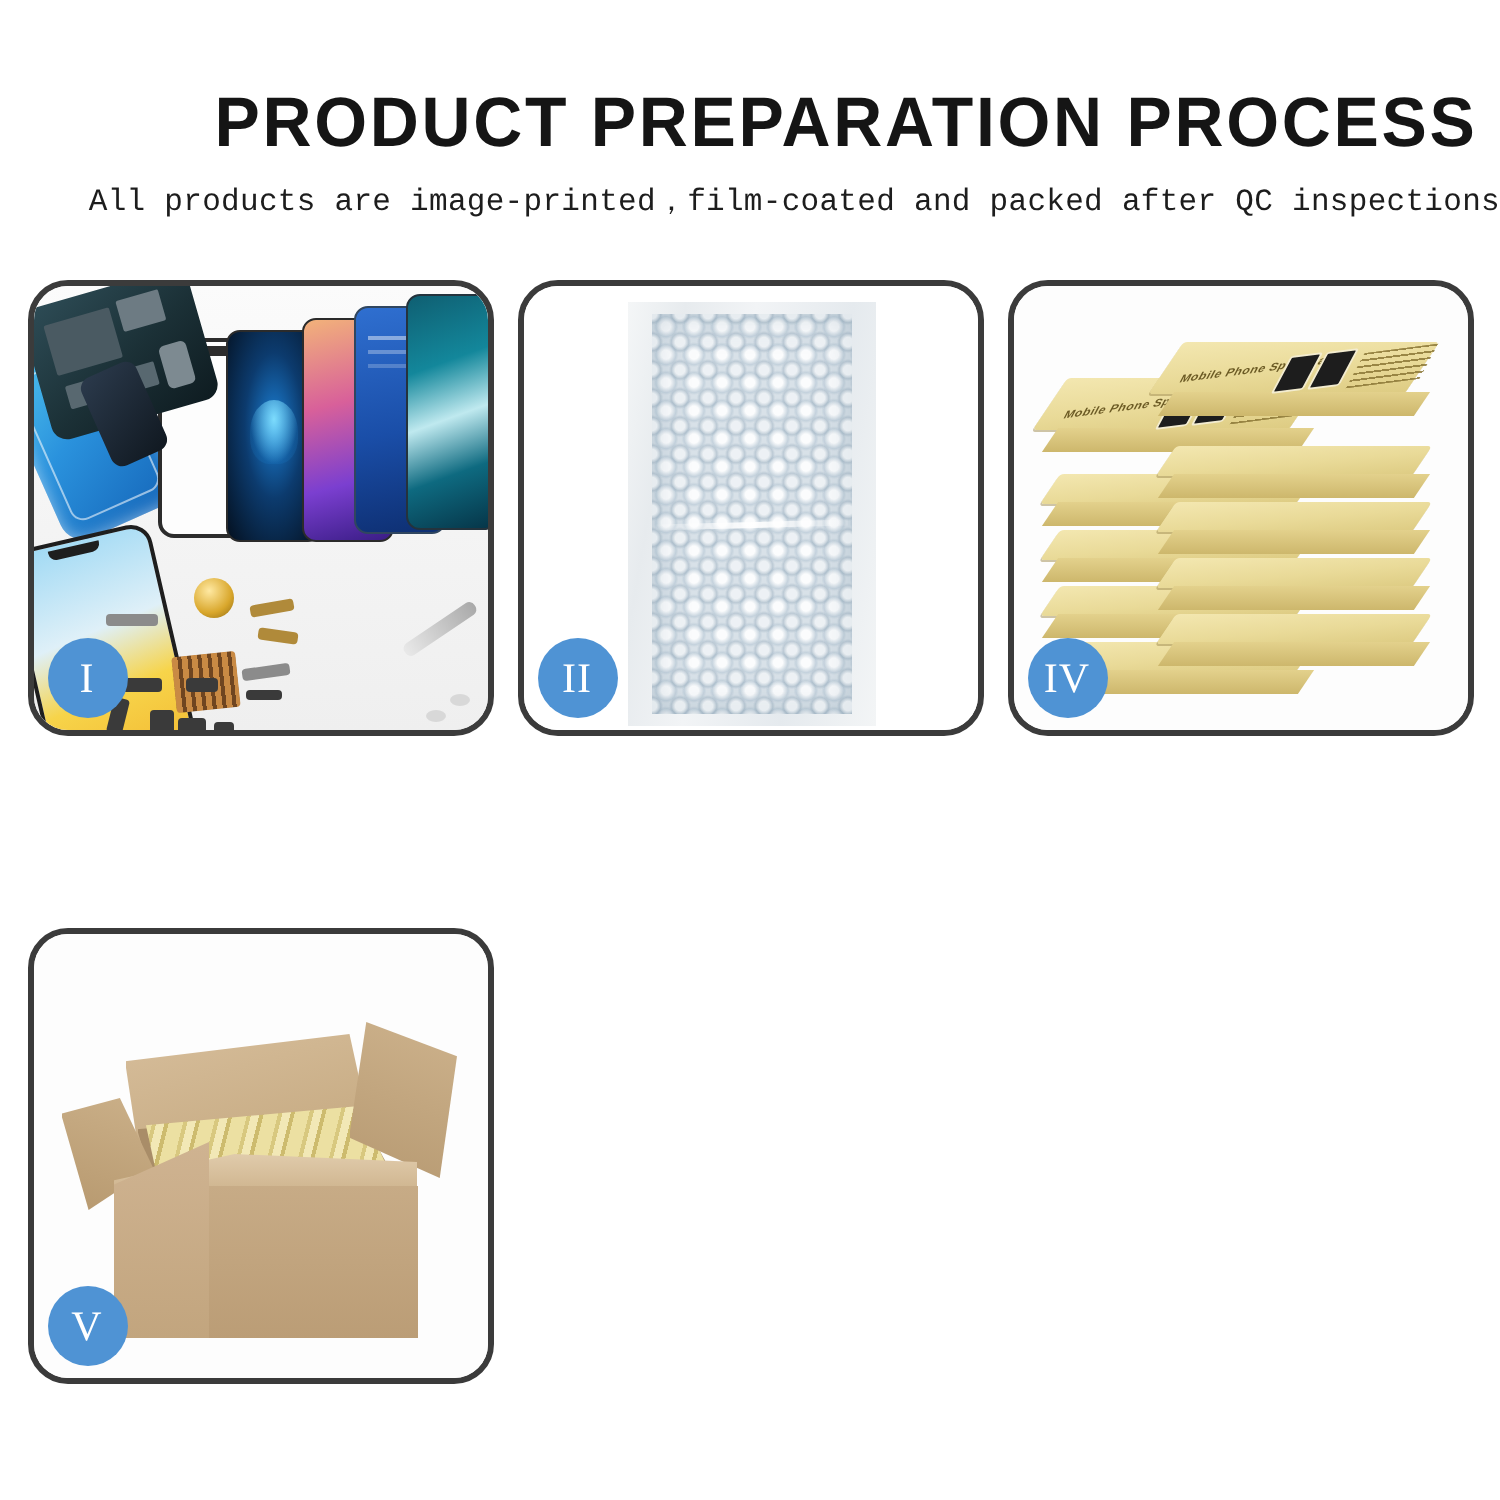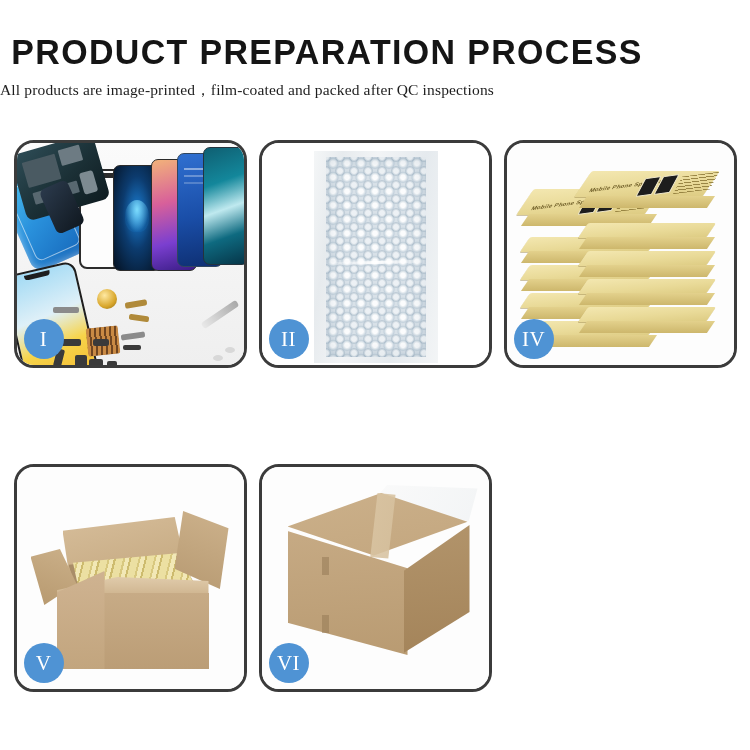--- a/index.html
+++ b/index.html
@@ -5,30 +5,30 @@
   html,body{margin:0;padding:0;}
   body{
     width:750px;height:750px;
     background:#ffffff;
     font-family:"Liberation Sans", sans-serif;
     overflow:hidden;
     position:relative;
   }
 
   
-  #header{width:750px;padding-top:34px;text-align:left;}
+  #header{width:750px;padding-top:44px;text-align:right;}
   #page-title{
     font-size:35px;font-weight:bold;color:#151515;
     letter-spacing:1.4px;line-height:1.05;
     font-family:"Liberation Sans", sans-serif;
     transform:scaleX(0.97);
   }
   #page-subtitle{
     margin-top:9px;font-size:15.5px;color:#1d1d1d;letter-spacing:0.15px;
-    font-family:Liberation Serif, serif;
+    font-family:Liberation Mono, monospace;
   }
 
   
   #grid{
     position:absolute;left:0;top:140px;width:750px;height:560px;
     display:grid;
     grid-template-columns:repeat(3,233px);
     grid-template-rows:repeat(2,228px);
     column-gap:12px;row-gap:96px;
     justify-content:center;
@@ -467,27 +467,14 @@
       <div class="p5-goods"></div>
       <div class="p5-flapRight"></div>
       <div class="p5-flapLeft"></div>
       <div class="p5-rim"></div>
       <div class="p5-body"></div>
       <div class="p5-bodyL"></div>
       <div class="badge">V</div>
     </div>
   </div>
 
-  <div class="panel">
-    <div class="stage">
-      <div class="p6-bg"></div>
-      <div class="p6-wrapsheen"></div>
-      <div class="p6-top"></div>
-      <div class="p6-tape"></div>
-      <div class="p6-left"></div>
-      <div class="p6-right"></div>
-      <div class="p6-seam"></div>
-      <div class="p6-seam2"></div>
-      <div class="badge">VI</div>
-    </div>
-  </div>
 
 </div>
 
 </body></html>

